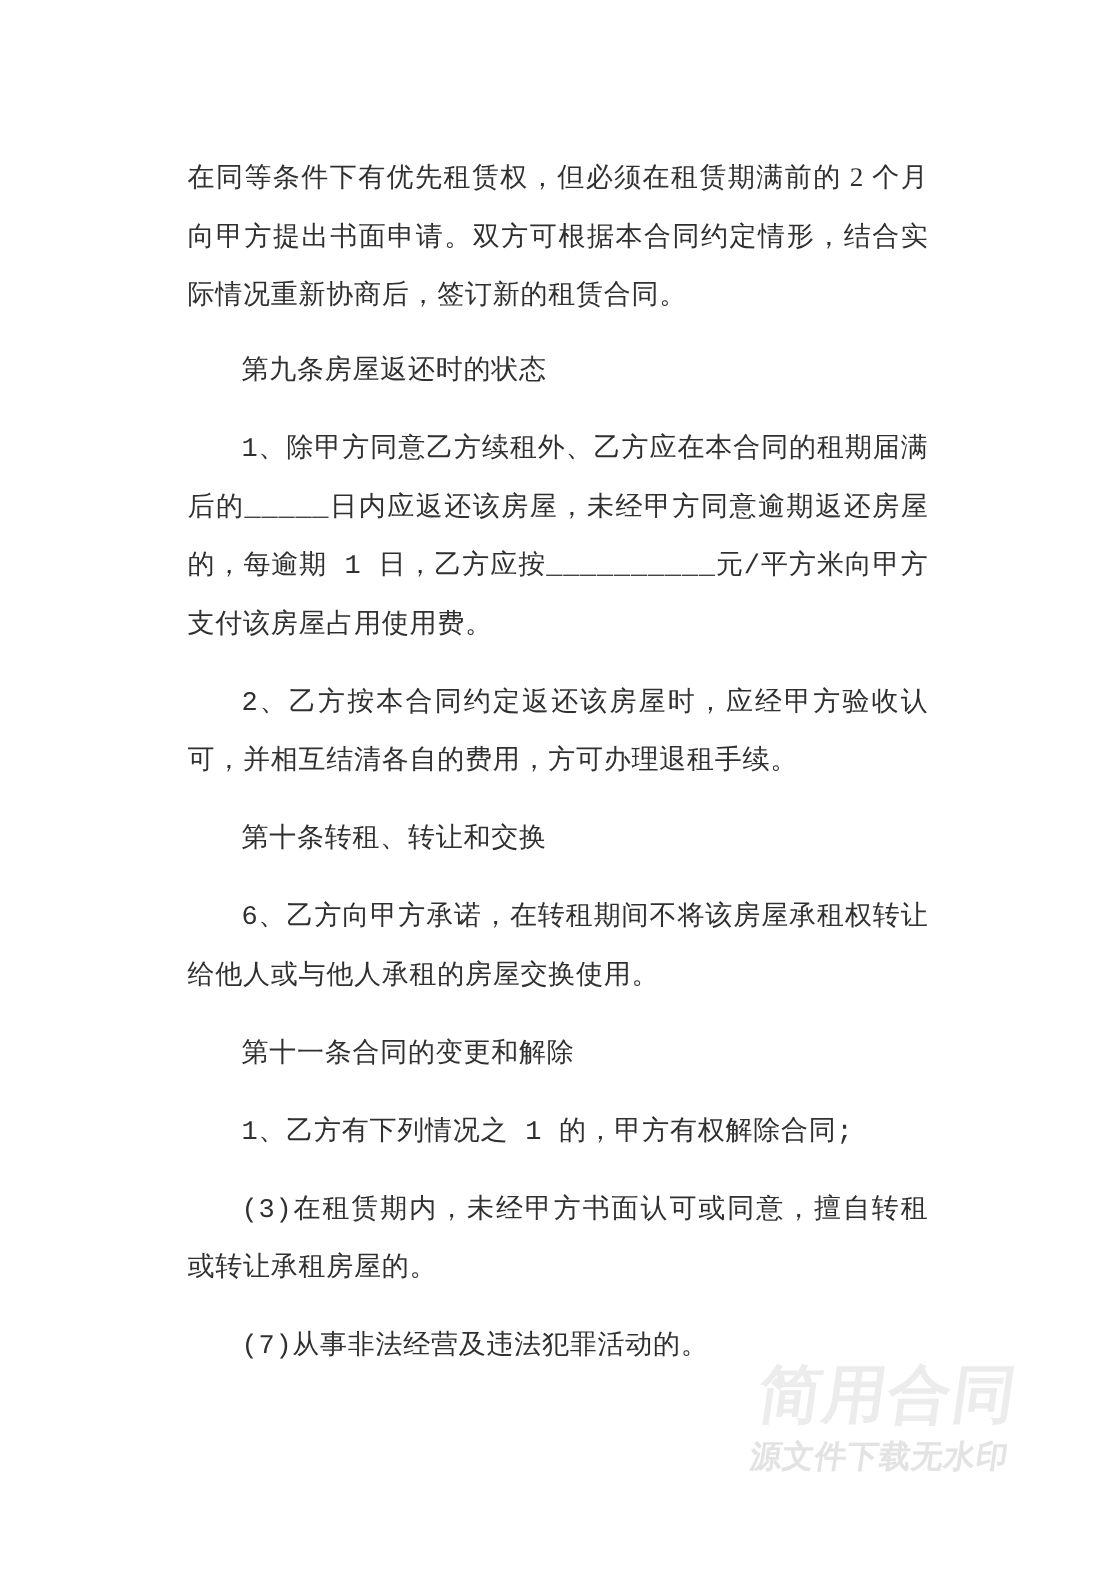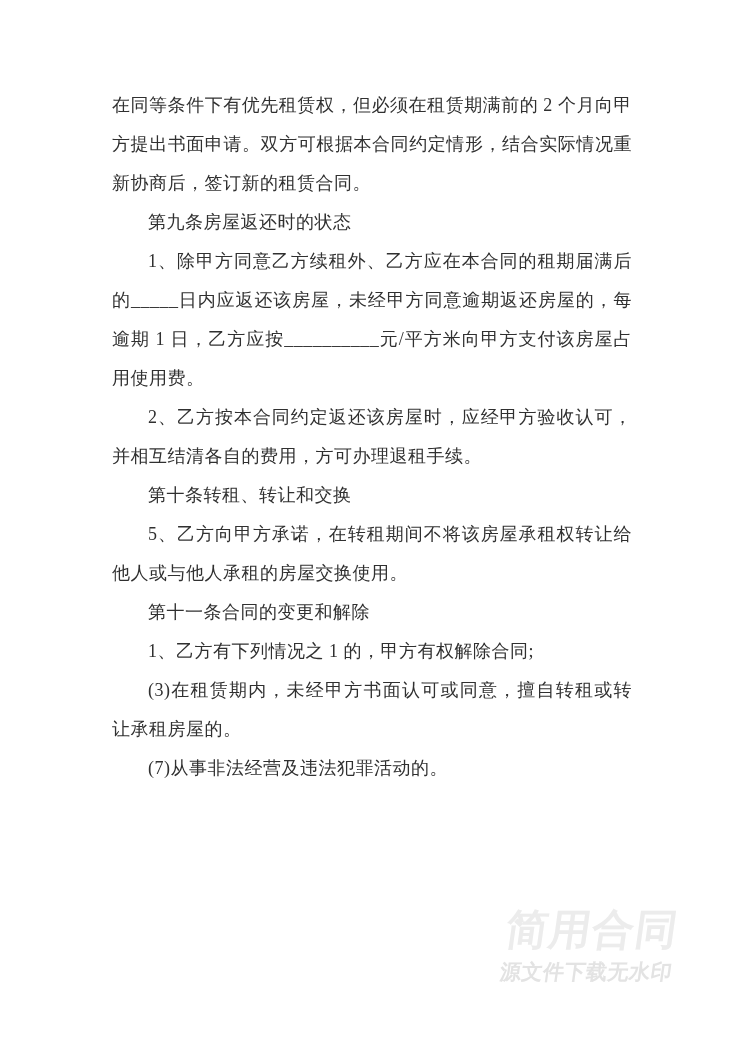--- a/index.html
+++ b/index.html
@@ -20,26 +20,27 @@
     left: 112px;
     top: 86px;
     width: 520px;
     font-size: 18px;
     line-height: 39px;
     color: #303030;
     text-align: justify;
     letter-spacing: 0.5px;
   }
   .para {
-    margin: 0;
+    margin: 13px;
     padding: 0;
     word-break: break-all;
   }
   .para.indent {
     text-indent: 2em;
+    font-family: Liberation Mono, monospace;
   }
   .watermark {
     position: absolute;
     left: 504px;
     top: 906px;
     transform: skewX(-8deg);
     font-family: "Liberation Sans", "DejaVu Sans", sans-serif;
     font-weight: bold;
     white-space: nowrap;
     pointer-events: none;
@@ -62,21 +63,21 @@
 <body>
 
 <div class="page">
 
   <div class="content">
     <p class="para">在同等条件下有优先租赁权，但必须在租赁期满前的 2 个月向甲方提出书面申请。双方可根据本合同约定情形，结合实际情况重新协商后，签订新的租赁合同。</p>
     <p class="para indent">第九条房屋返还时的状态</p>
     <p class="para indent">1、除甲方同意乙方续租外、乙方应在本合同的租期届满后的_____日内应返还该房屋，未经甲方同意逾期返还房屋的，每逾期 1 日，乙方应按__________元/平方米向甲方支付该房屋占用使用费。</p>
     <p class="para indent">2、乙方按本合同约定返还该房屋时，应经甲方验收认可，并相互结清各自的费用，方可办理退租手续。</p>
     <p class="para indent">第十条转租、转让和交换</p>
-    <p class="para indent">5、乙方向甲方承诺，在转租期间不将该房屋承租权转让给他人或与他人承租的房屋交换使用。</p>
+    <p class="para indent">6、乙方向甲方承诺，在转租期间不将该房屋承租权转让给他人或与他人承租的房屋交换使用。</p>
     <p class="para indent">第十一条合同的变更和解除</p>
     <p class="para indent">1、乙方有下列情况之 1 的，甲方有权解除合同;</p>
     <p class="para indent">(3)在租赁期内，未经甲方书面认可或同意，擅自转租或转让承租房屋的。</p>
     <p class="para indent">(7)从事非法经营及违法犯罪活动的。</p>
   </div>
 
   <div class="watermark">
     <div class="wm-title">简用合同</div>
     <div class="wm-sub">源文件下载无水印</div>
   </div>

